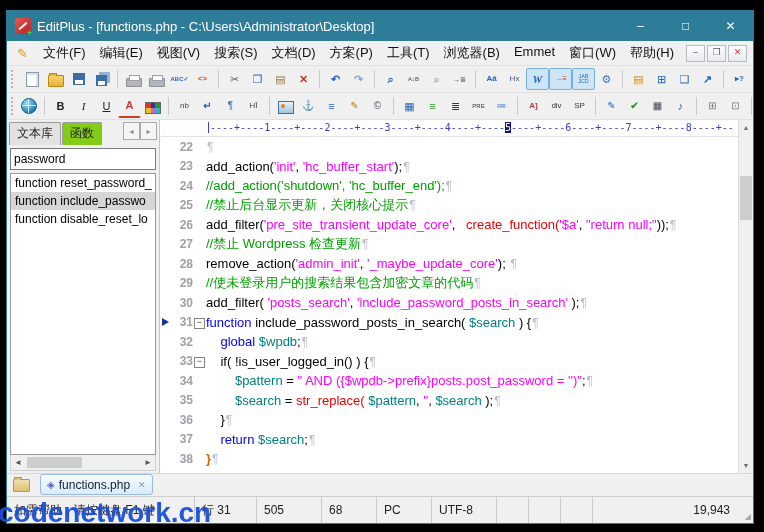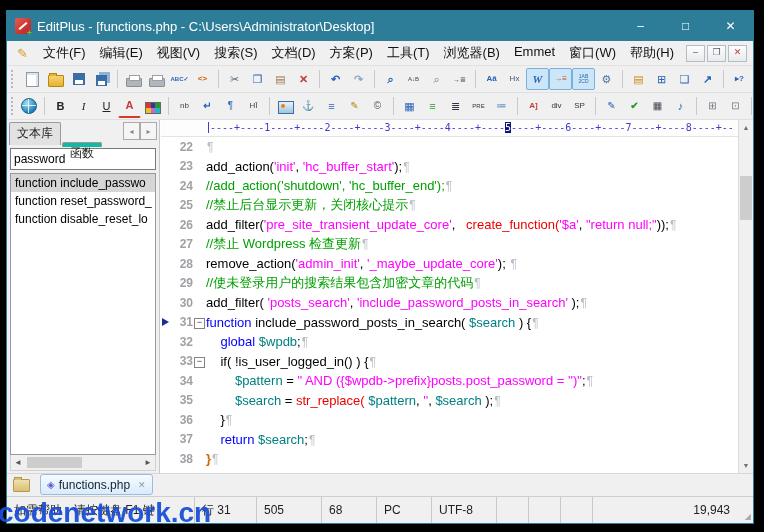--- a/index.html
+++ b/index.html
@@ -54,21 +54,21 @@
                  linear-gradient(90deg,#e8c020 0 33%,#d063c8 33% 66%,#20b8c8 66%) bottom/100% 50% no-repeat;}
   .ci-image{width:14px;height:11px;margin-top:2px;border:1px solid #3a6ea5;background:linear-gradient(#e8f2fa,#9ec6e0);}
   .ci-image::after{content:"";position:absolute;left:2px;top:2px;width:4px;height:4px;border-radius:50%;background:#e8821e;}
   
   .content{flex:1 1 auto;display:flex;position:relative;min-height:0;background:#f0f0f0;}
   
   .sidebar{width:152px;flex:0 0 152px;display:flex;flex-direction:column;border-right:1px solid #c8c8c8;background:#f0f0f0;}
   .fn-tabs{height:23px;display:flex;padding:2px 2px 0 2px;flex:0 0 23px;}
   .fn-tab{font-size:12px;padding:2px 7px 2px 7px;border:1px solid #9a9a9a;border-bottom:none;background:#e2e2e2;
           border-radius:2px 2px 0 0;margin-right:1px;color:#222;white-space:nowrap;}
-  .fn-tab.active{background:#14b8a6;position:relative;z-index:2;margin-top:20px;}
+  .fn-tab.active{background:#84cc16;position:relative;z-index:2;}
   .fn-arrows{margin-left:auto;display:flex;margin-bottom:1px;}
   .fn-arrow{width:15px;height:16px;border:1px solid #aaa;background:#f5f5f5;font-size:8px;color:#888;
             display:flex;align-items:center;justify-content:center;}
   .fn-search{margin:3px 3px 2px 3px;height:18px;border:1px solid #7a7a7a;font-size:12px;padding:1px 3px;
              font-family:"Liberation Sans",sans-serif;background:#fff;color:#000;}
   .fn-list{flex:1 1 auto;margin:1px 3px 0 3px;border:1px solid #9a9a9a;background:#fff;overflow:hidden;}
   .fn-item{font-size:12px;color:#000;padding:2px 2px 2px 4px;white-space:nowrap;}
   .fn-item.selected{background:#d6d6d6;}
   .fn-hscroll{height:15px;flex:0 0 15px;margin:0 3px 2px 3px;background:#f0f0f0;display:flex;align-items:center;border:1px solid #d0d0d0;border-top:none;}
   .fn-harrow{width:14px;height:13px;font-size:8px;color:#555;display:flex;align-items:center;justify-content:center;}
@@ -243,22 +243,22 @@
       <div class="fn-tabs" id="fn-tabs">
           <div class="fn-tab">文本库</div>
           <div class="fn-tab active">函数</div>
           <div class="fn-arrows">
             <div class="fn-arrow">◂</div>
             <div class="fn-arrow">▸</div>
           </div>
         </div>
       <input class="fn-search" value="password" style="">
       <div class="fn-list" id="fn-list">
+          <div class="fn-item">function reset_password_</div>
           <div class="fn-item selected">function include_passwo</div>
-          <div class="fn-item">function reset_password_</div>
           <div class="fn-item">function disable_reset_lo</div>
         </div>
       <div class="fn-hscroll">
         <div class="fn-harrow">◄</div>
         <div class="fn-hthumb"></div>
         <div class="fn-hspace"></div>
         <div class="fn-harrow">►</div>
       </div>
     </div>
 

